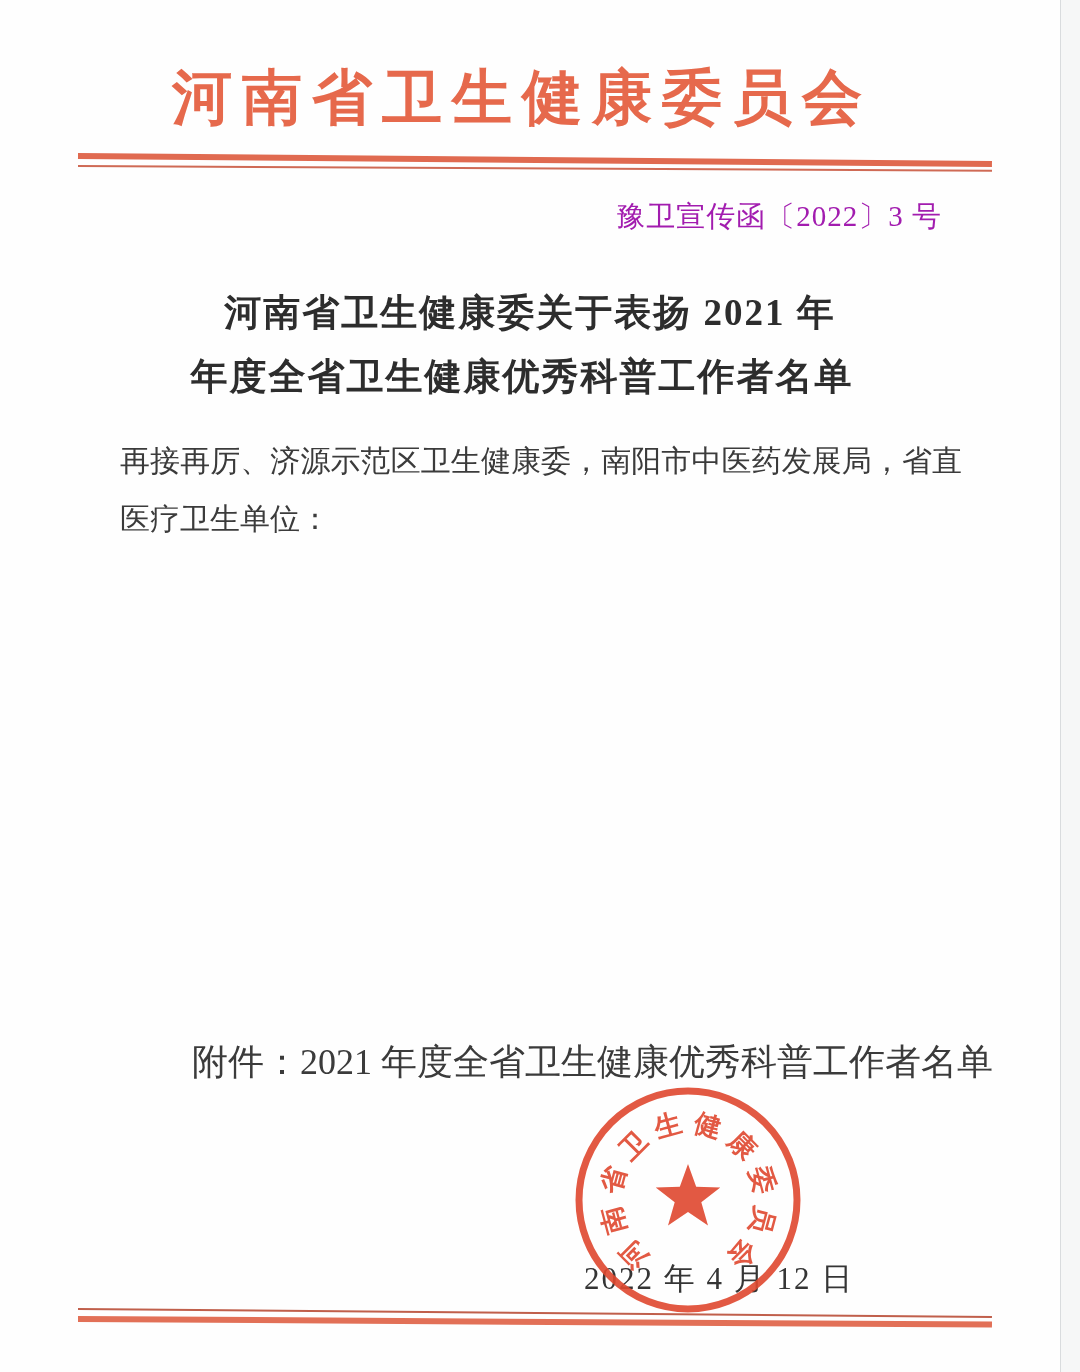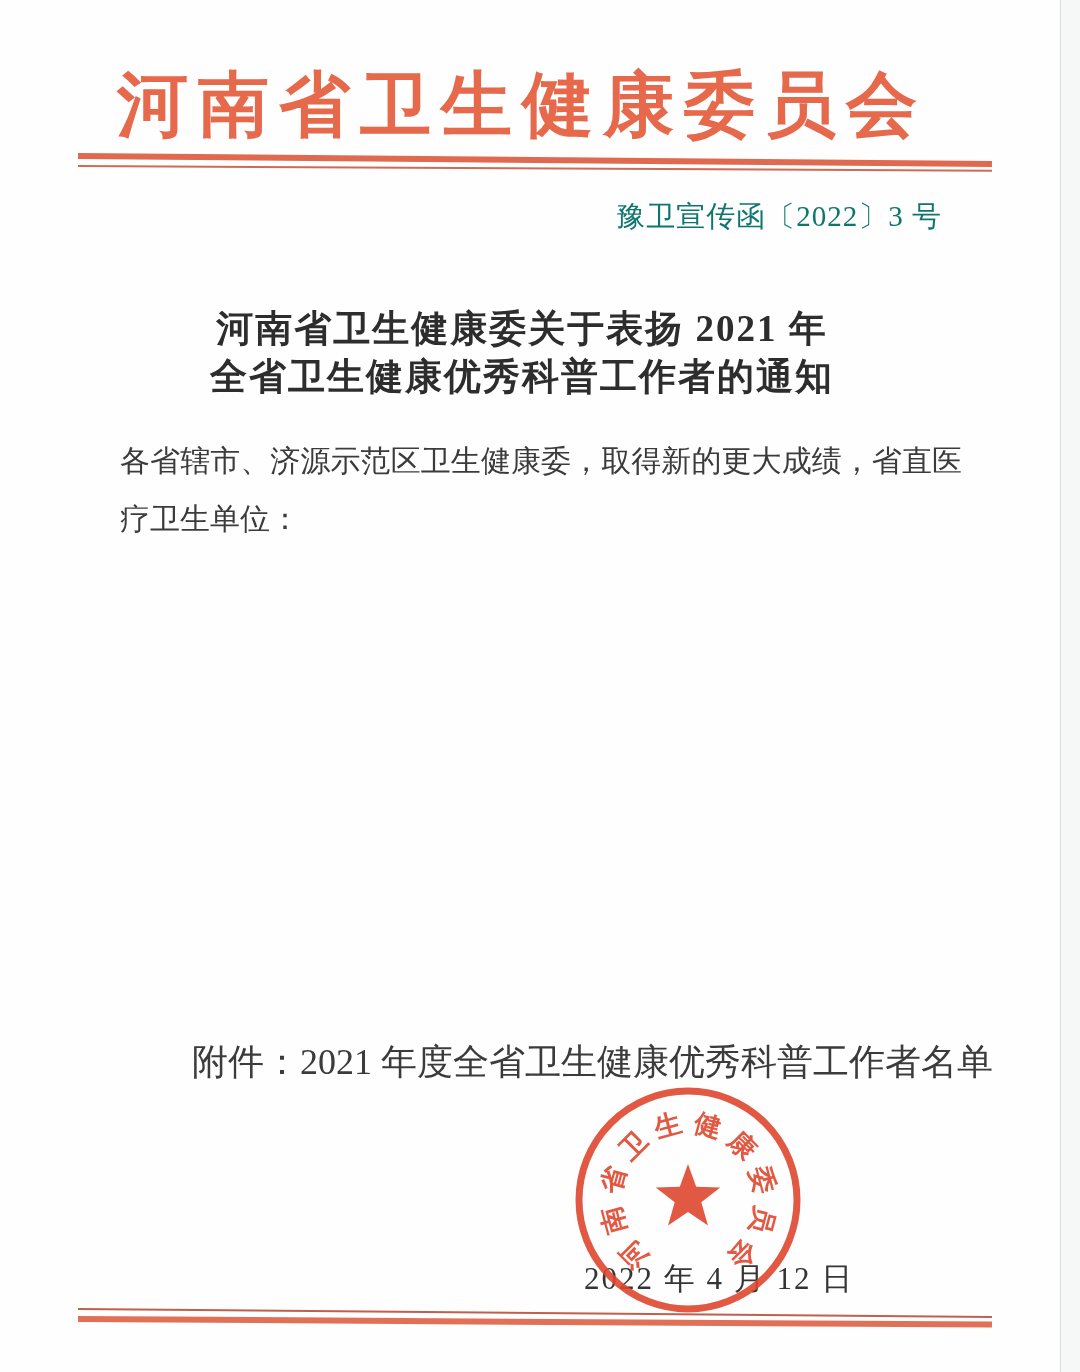--- a/index.html
+++ b/index.html
@@ -29,50 +29,50 @@
     width: 19px; height: 1372px;
     background: #f6f7f7;
   }
 
   
   .agency-name {
     position: absolute;
     top: 58px; left: 0;
     width: 1044px;
     text-align: center;
-    font-size: 71px;
+    font-size: 60px;
     font-weight: bold;
     letter-spacing: 10px;
     color: #e6694c;
     white-space: nowrap;
   }
   .rule { position: absolute; left: 78px; width: 914px; background: #e06a50; }
   .rule-top-thick   { top: 153px; height: 6px; transform: rotate(0.5deg); transform-origin: left center; }
   .rule-top-thin    { top: 165px; height: 2px; background: #cf6a55; transform: rotate(0.3deg); transform-origin: left center; }
 
   .doc-number {
     position: absolute;
     top: 197px; right: 138px;
     font-size: 29px;
-    color: #0f766e;
+    color: #a21caf;
     letter-spacing: 1px;
     white-space: nowrap;
   }
 
   .doc-title {
     position: absolute;
     left: 0; width: 1044px;
     text-align: center;
     font-size: 37px;
     font-weight: bold;
     color: #2d2d2d;
     letter-spacing: 2px;
     white-space: nowrap;
   }
-  .doc-title.line1 { top: 304px; }
+  .doc-title.line1 { top: 288px; padding-left: 8px; }
   .doc-title.line2 { top: 352px; }
 
   .body-text {
     position: absolute;
     top: 432px; left: 120px;
     width: 842px;
     font-size: 30px;
     line-height: 57.5px;
     color: #3b3b3b;
     text-align: justify;
@@ -121,24 +121,24 @@
 <div class="page">
 
   <div class="agency-name">河南省卫生健康委员会</div>
 
   <div class="rule rule-top-thick"></div>
   <div class="rule rule-top-thin"></div>
 
   <div class="doc-number">豫卫宣传函〔2022〕3 号</div>
 
   <div class="doc-title line1">河南省卫生健康委关于表扬 2021 年</div>
-  <div class="doc-title line2">全省卫生健康优秀科普工作者的通知</div>
+  <div class="doc-title line2">年度全省卫生健康优秀科普工作者名单</div>
 
   <div class="body-text">
-    <p>各省辖市、济源示范区卫生健康委，取得新的更大成绩，省直医疗卫生单位：</p>
+    <p>再接再厉、济源示范区卫生健康委，南阳市中医药发展局，省直医疗卫生单位：</p>
   </div>
 
   <div class="attachment-line">附件：2021 年度全省卫生健康优秀科普工作者名单</div>
 
   <div class="issue-date">2022 年 4 月 12 日</div>
 
   <svg class="seal" viewBox="0 0 236 236" aria-hidden="true">
     <circle cx="118" cy="118" r="109" fill="none" stroke="#e0482f" stroke-width="7"></circle>
     <polygon fill="#e0482f" points="118,82 126.2,104.7 150.3,105.5 131.3,120.3 138,143.5 118,130 98,143.5 104.7,120.3 85.7,105.5 109.8,104.7"></polygon>
     <g>

